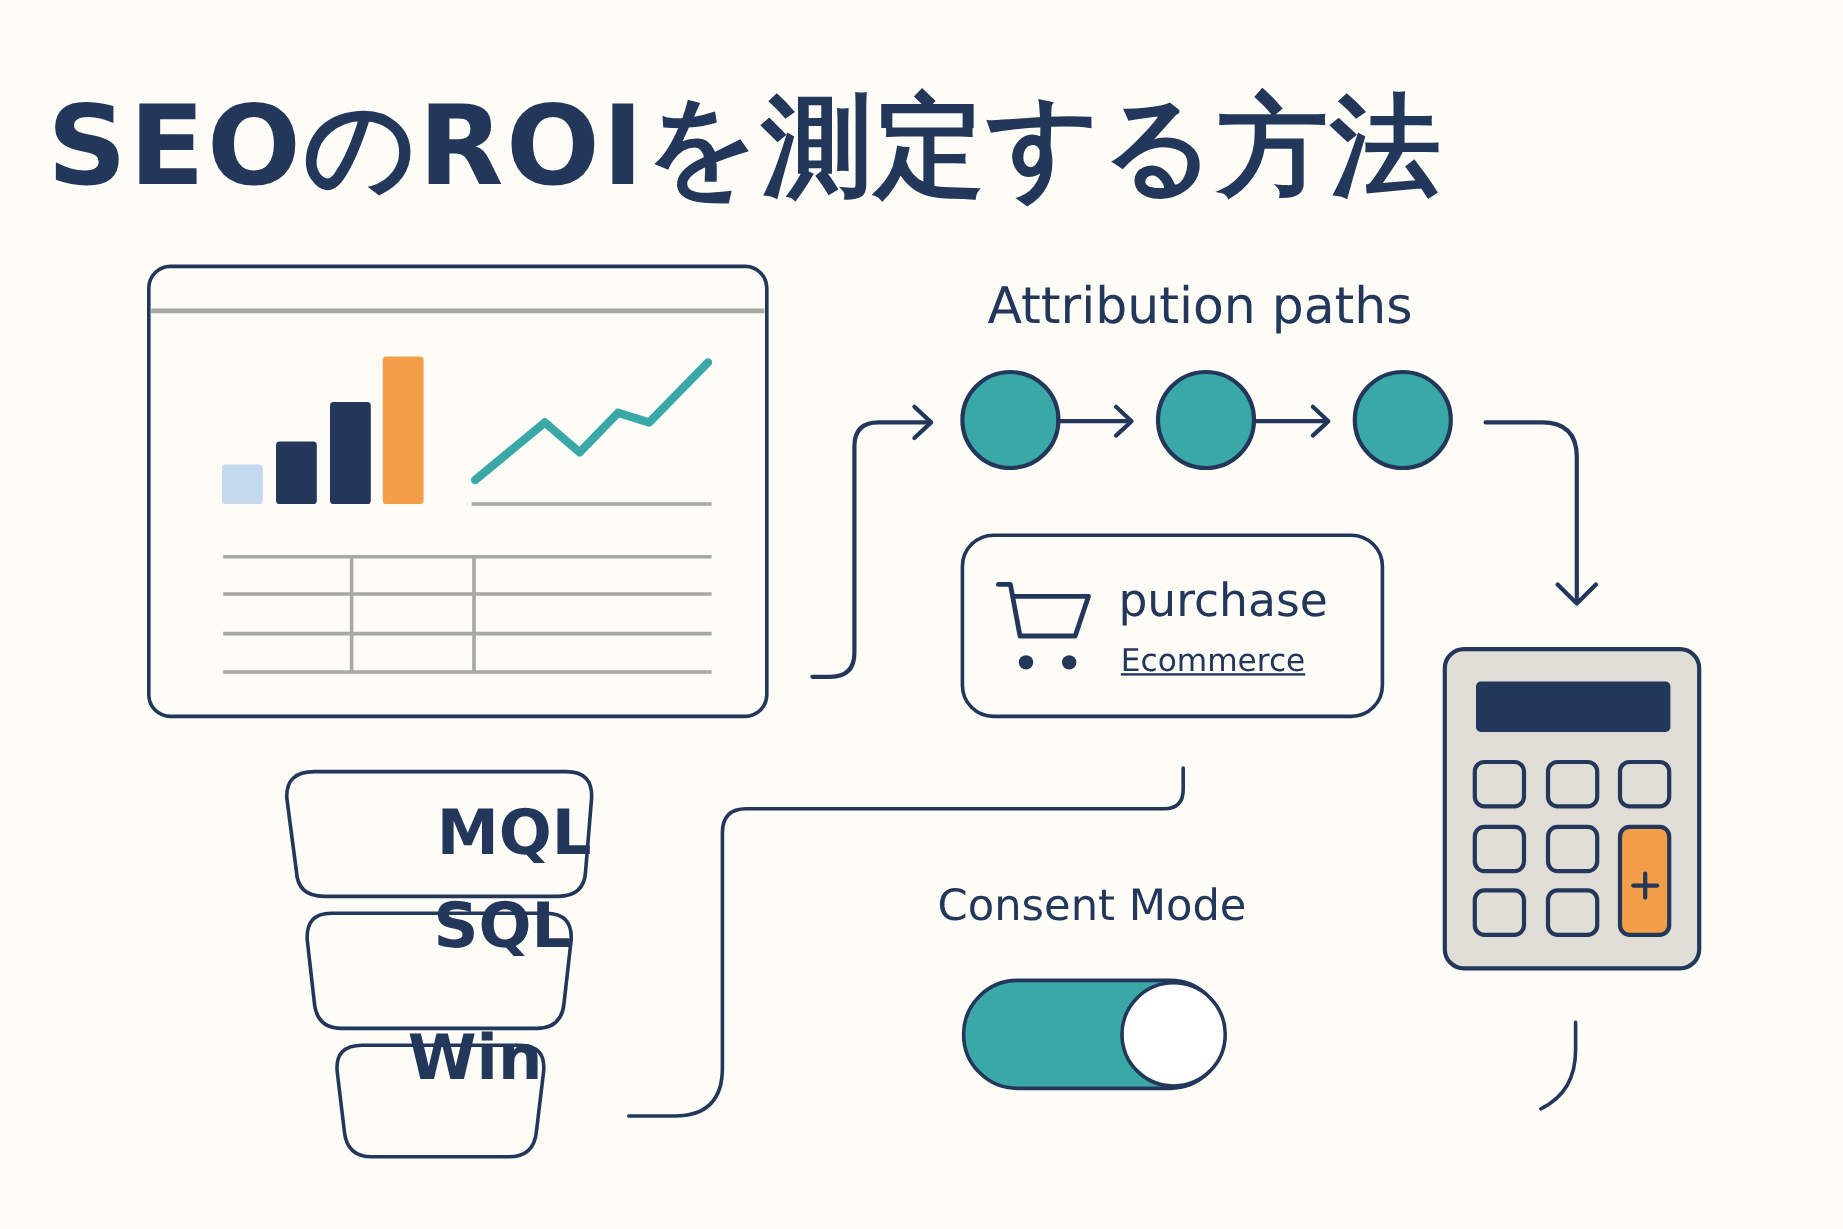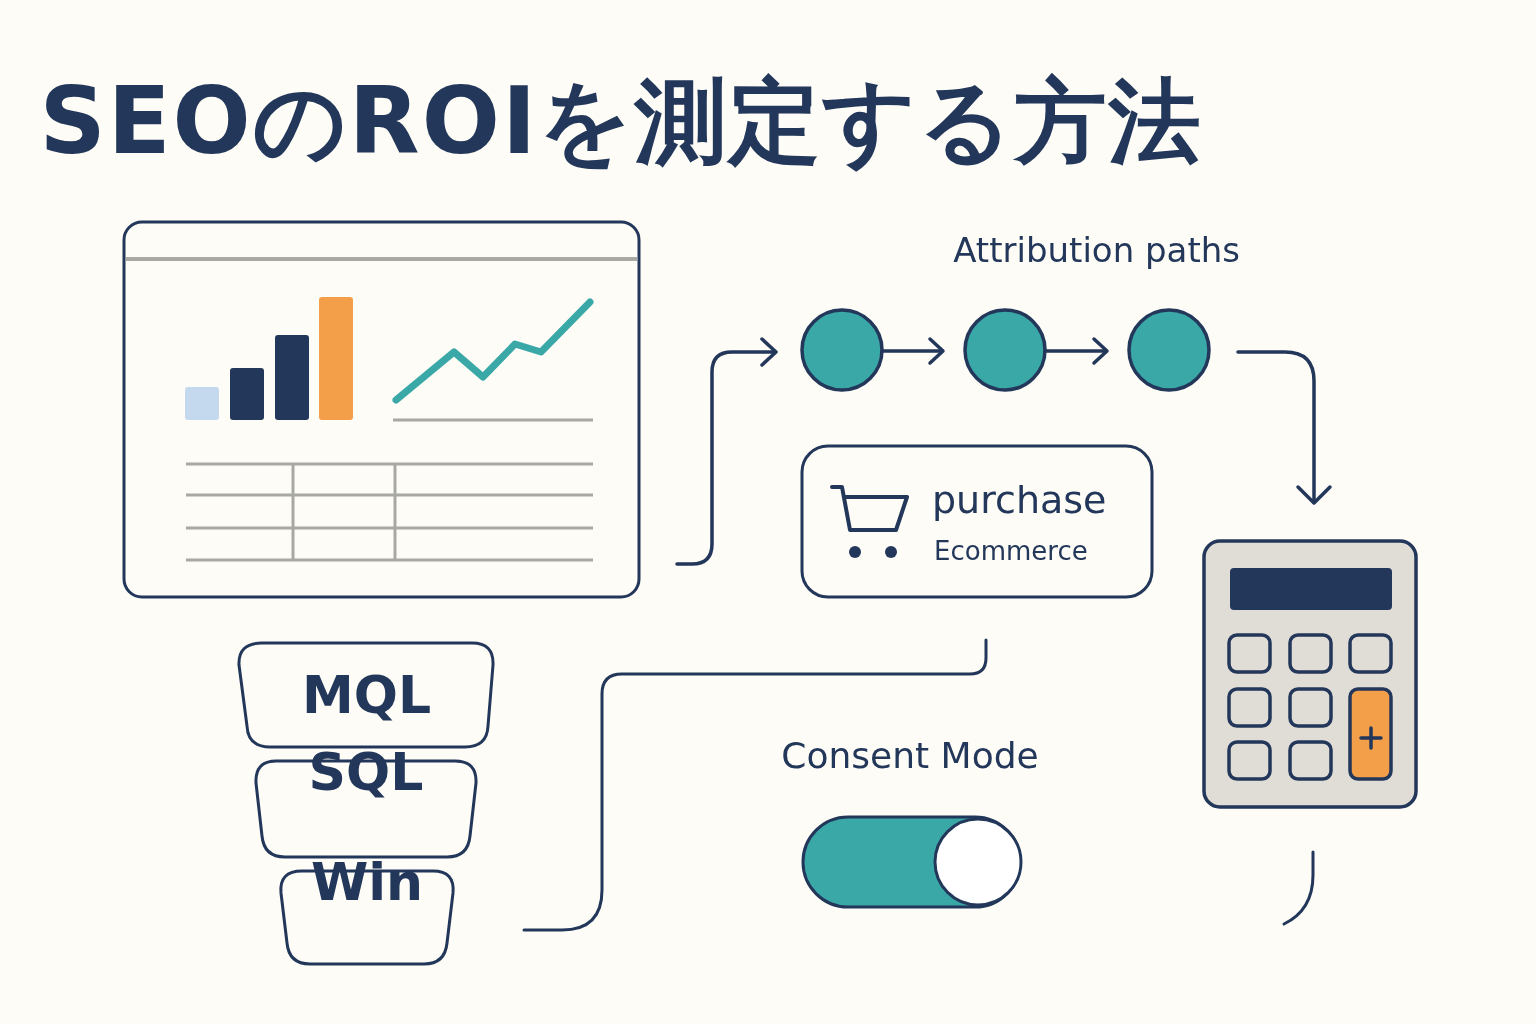--- a/index.html
+++ b/index.html
@@ -1,24 +1,24 @@
 <!DOCTYPE html>
 <html><head>
   <meta charset="utf-8">
   <style>
     html, body { margin: 0; padding: 0; background: #fdfcf6; }
     body { width: 1536px; height: 1024px; overflow: hidden; position: relative; font-family: "DejaVu Sans", "Liberation Sans", sans-serif; }
     #canvas { position: absolute; left: 0; top: 0; width: 1536px; height: 1024px; }
     .title { position: absolute; left: 0; top: 62px; width: 1242px; text-align: center; font-size: 92px; font-weight: bold; color: #23375a; letter-spacing: 2px; line-height: 120px; }
     .label { position: absolute; color: #23375a; white-space: nowrap; }
-    .attr-title { left: 760px; top: 230px; width: 480px; text-align: right; font-size: 34px; }
+    .attr-title { left: 760px; top: 230px; width: 480px; text-align: center; font-size: 42px; }
     .purchase-main { left: 932px; top: 478px; font-size: 38px; }
-    .purchase-sub { left: 934px; top: 536px; font-size: 26px; }
+    .purchase-sub { left: 934px; top: 536px; font-size: 26px; text-decoration: underline; }
     .consent-title { left: 700px; top: 735px; width: 420px; text-align: center; font-size: 36px; }
-    .funnel-label { position: absolute; color: #23375a; font-weight: bold; text-align: center; font-size: 52px; }
+    .funnel-label { position: absolute; color: #23375a; font-weight: bold; text-align: right; font-size: 52px; }
     .funnel-mql { left: 240px; top: 665px; width: 253px; }
     .funnel-sql { left: 256px; top: 742px; width: 220px; }
     .funnel-win { left: 282px; top: 852px; width: 170px; }
   </style>
 </head>
 <body>
 
 <svg id="canvas" viewBox="0 0 1536 1024" xmlns="http://www.w3.org/2000/svg">
 
   <g>

